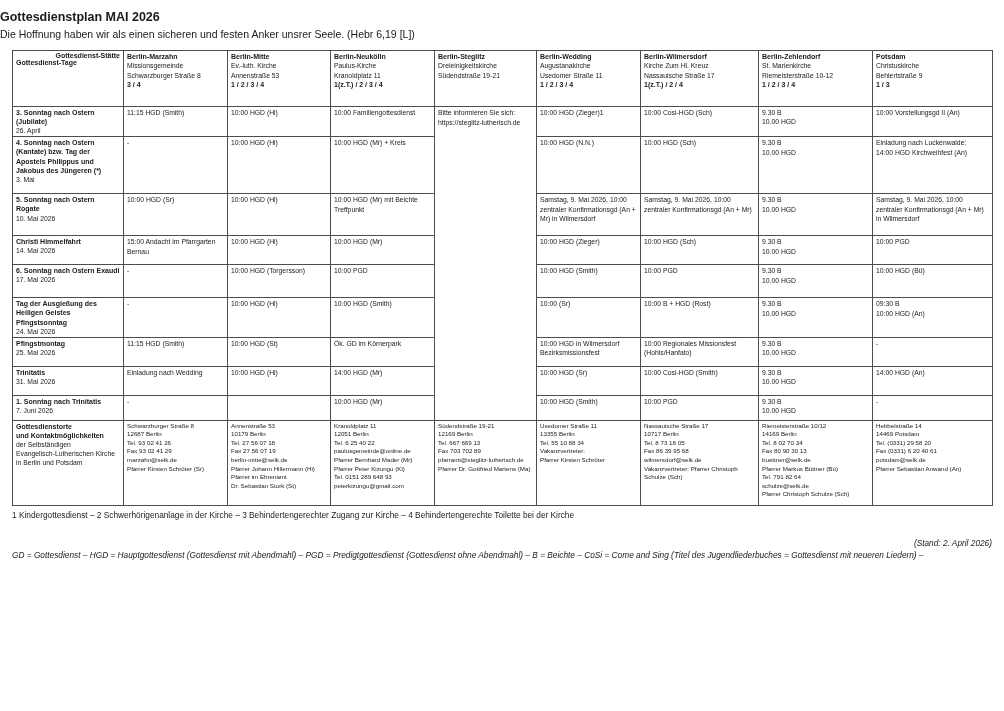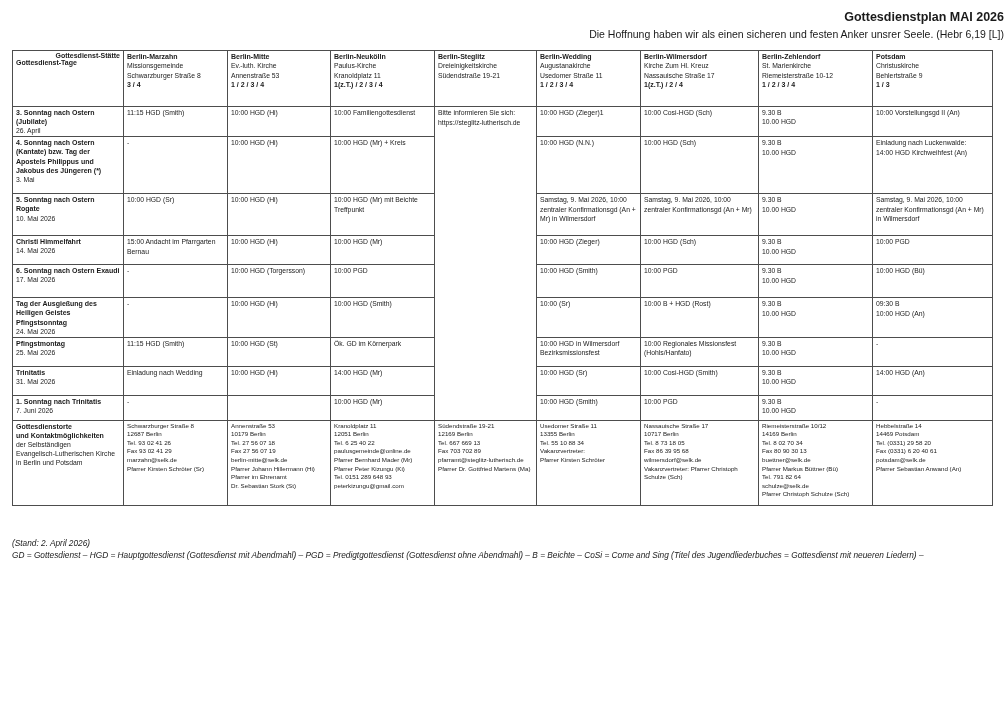--- a/index.html
+++ b/index.html
@@ -1,21 +1,21 @@
 <!DOCTYPE html>
 <html lang="de"><head>
 <meta charset="utf-8">
 <style>
   html,body{margin:0;padding:0;}
   body{
     width:1004px;height:711px;overflow:hidden;background:#ffffff;
     font-family:"Liberation Sans", sans-serif;color:#1a1a1a;
   }
-  .title{text-align:right;font-weight:bold;font-size:12.5px;padding-top:10px;}
-  .subtitle{text-align:right;font-size:10.5px;margin-top:4px;}
+  .title{text-align:left;font-weight:bold;font-size:12.5px;padding-top:10px;}
+  .subtitle{text-align:left;font-size:10.5px;margin-top:4px;}
   table.plan{
     border-collapse:collapse;table-layout:fixed;width:980px;
     margin:10px 0 0 12px;
   }
   table.plan th, table.plan td{
     border:1px solid #4d4d4d;vertical-align:top;text-align:left;
     padding:1px 3px;overflow:hidden;font-weight:normal;
   }
   
   th.station .city{font-weight:bold;font-size:7px;line-height:1.35;}
@@ -311,17 +311,18 @@
 Tel. (0331) 29 58 20
 Fax (0331) 6 20 40 61
 potsdam@selk.de
 Pfarrer Sebastian Anwand (An)</td>
         </tr>
       </tbody>
   </table>
 
   <div class="footer">
     <div class="legend-row">
+      <span>1 Kindergottesdienst  –  2 Schwerhörigenanlage in der Kirche  –  3 Behindertengerechter Zugang zur Kirche  –  4 Behindertengerechte Toilette bei der Kirche</span>
       <span class="stand">(Stand: 2. April 2026)</span>
     </div>
     <div class="abbrev">GD = Gottesdienst – HGD = Hauptgottesdienst (Gottesdienst mit Abendmahl) – PGD = Predigtgottesdienst (Gottesdienst ohne Abendmahl) – B = Beichte – CoSi = Come and Sing (Titel des Jugendliederbuches = Gottesdienst mit neueren Liedern) –</div>
   </div>
 </div>
 
 </body></html>

